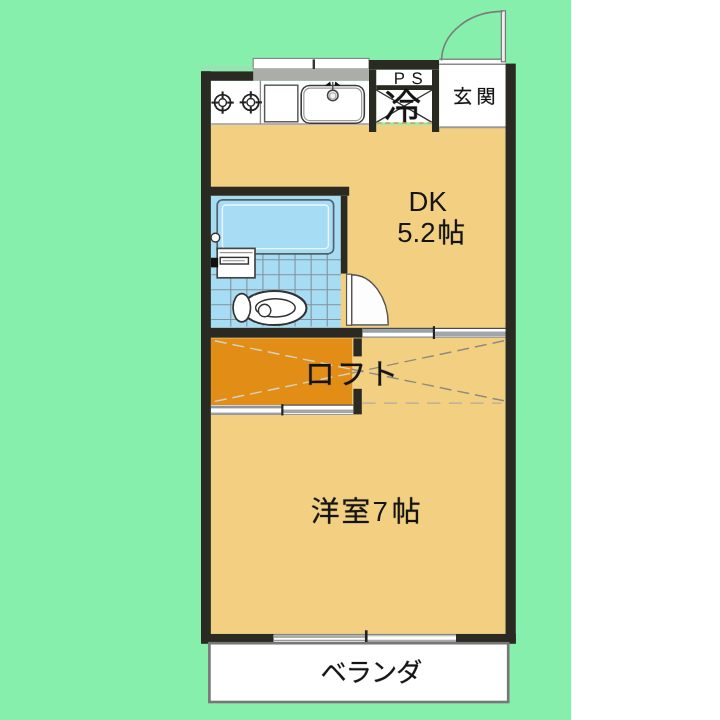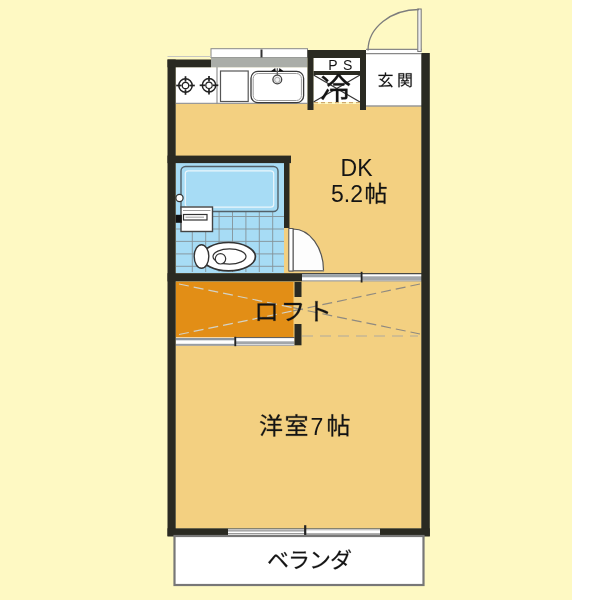--- a/index.html
+++ b/index.html
@@ -1,14 +1,14 @@
 <!DOCTYPE html>
 <html><head><meta charset="utf-8"><style>
 html,body{margin:0;padding:0;background:#ffffff;}
-.wrap{position:relative;width:572px;height:600px;background:#fef9c3;overflow:hidden;}
+.wrap{position:relative;width:476px;height:600px;background:#86efac;overflow:hidden;}
 text{font-family:"Liberation Sans",sans-serif;fill:#141414;}
 </style></head><body>
 <div class="wrap">
 <svg width="600" height="600" viewBox="0 0 600 600">
 <defs>
 <path id="gJO" d="M67 650V125H127V583H208V-80H278V583H365V206C365 198 363 196 355 196C347 195 327 195 300 196C309 177 317 147 318 129C357 129 383 130 402 142C421 154 425 175 425 205V650H278V839H208V650ZM635 839V406H492V-78H561V-19H837V-75H909V406H708V581H956V651H708V839ZM561 50V337H837V50Z"></path>
 <path id="gYO" d="M92 778C157 748 235 699 273 661L317 723C278 759 198 804 134 832ZM38 507C104 479 184 432 223 398L265 460C225 493 143 538 78 563ZM71 -17 135 -66C190 26 257 152 306 258L250 306C195 192 122 61 71 -17ZM796 841C776 789 736 715 705 668L748 653H515L564 676C549 721 508 789 468 839L402 811C437 764 473 698 490 653H349V583H599V440H380V370H599V223H324V151H599V-80H676V151H960V223H676V370H904V440H676V583H936V653H779C809 696 846 758 875 815Z"></path>
 <path id="gSH" d="M615 468C648 447 682 421 715 394L352 385C382 429 415 481 444 528H835V594H172V528H357C333 481 302 427 273 383L132 381L136 312L459 321V208H150V142H459V16H59V-52H945V16H536V142H858V208H536V324L786 333C810 311 831 290 846 271L904 313C856 372 754 453 669 507ZM70 764V579H143V696H857V579H933V764H536V840H459V764Z"></path>
 <path id="gGE" d="M115 421C213 363 333 277 408 210C345 144 281 83 223 32L76 27L84 -51C275 -42 560 -28 832 -12C851 -40 868 -65 881 -88L950 -43C899 43 791 171 691 266L626 228C677 178 732 116 780 56L326 36C472 169 644 351 768 506L695 544C632 459 550 361 463 268C424 303 370 343 313 381C375 445 448 538 504 616L490 622H941V696H538V842H460V696H61V622H410C368 556 309 477 256 419C224 439 192 459 162 476Z"></path>
 <path id="gKA" d="M878 797H543V471H842V10C842 -4 838 -8 825 -9L732 -8C741 5 752 17 761 25C658 45 582 95 541 166H761V223H526V232V302H745V358H626L678 440L610 461C600 432 578 389 561 358H432C423 387 400 429 376 459L318 441C336 417 353 385 363 358H255V302H457V233V223H239V166H446C426 113 371 56 229 17C244 4 264 -18 273 -33C406 9 470 64 500 120C547 47 621 -5 718 -31L729 -13C737 -33 746 -61 749 -80C812 -80 856 -79 881 -67C908 -54 916 -32 916 10V797ZM383 611V528H163V611ZM383 663H163V741H383ZM842 611V527H614V611ZM842 663H614V741H842ZM89 797V-81H163V473H454V797Z"></path>

